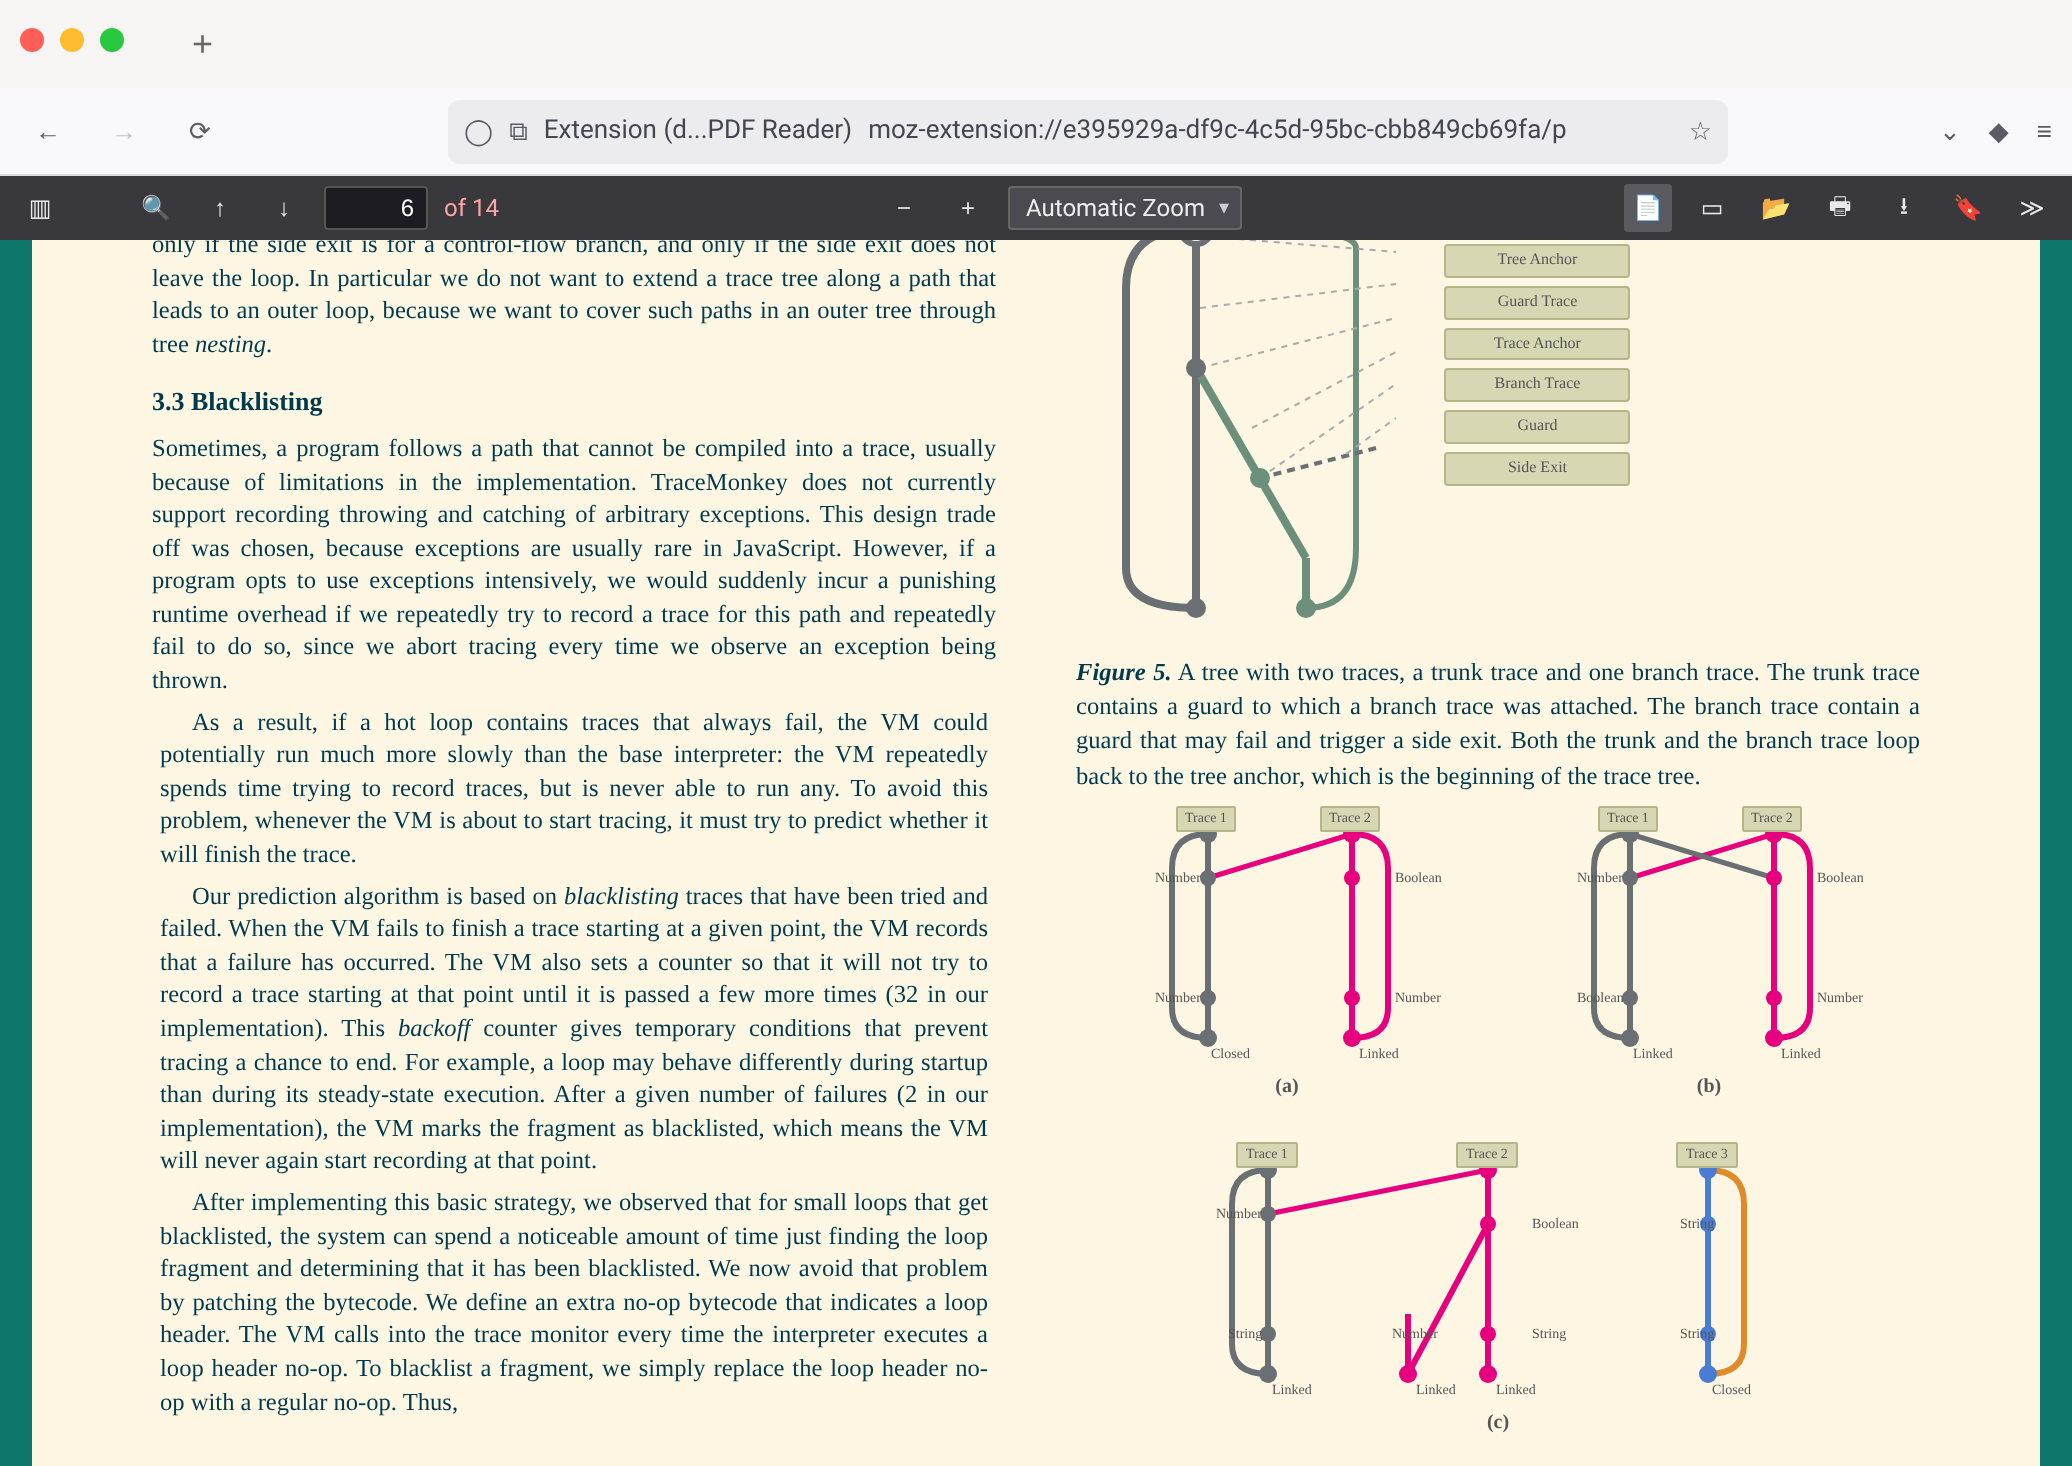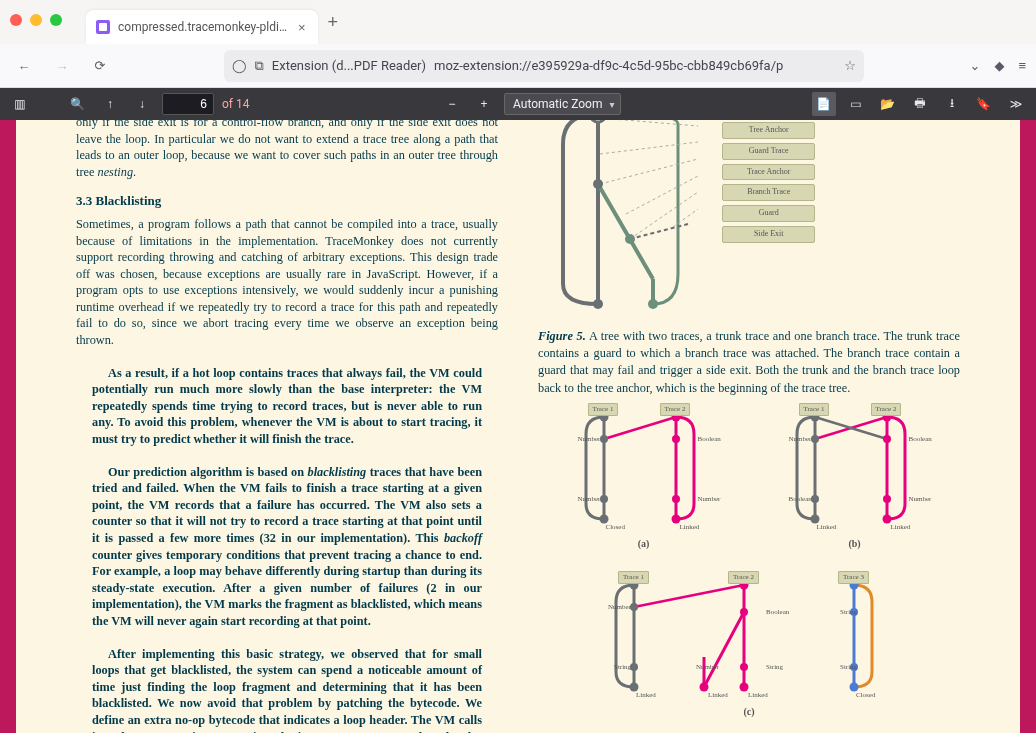--- a/index.html
+++ b/index.html
@@ -49,25 +49,25 @@
   .pdfbtn { width:24px; height:24px; display:flex; align-items:center; justify-content:center; border-radius:2px; }
   .pagebox { width:52px; height:22px; background:#1c1c22; border:1px solid #555; color:#fff; text-align:right; padding:0 6px; font-size:12px; border-radius:2px;}
   .pgof { color:#fca5a5; }
   .pdfcenter { flex:1; display:flex; justify-content:center; align-items:center; gap:8px; }
   .zoomsel { background:#4a4a50; color:#eee; border:1px solid #666; border-radius:2px; height:22px; padding:0 18px 0 8px; font-size:12px; position:relative; display:flex; align-items:center; min-width:116px;}
   .zoomsel::after { content:"▾"; position:absolute; right:6px; font-size:10px; color:#ccc; }
   .pdfright { display:flex; align-items:center; gap:8px; }
   .pdfbtn.active { background:#5a5a60; }
 
   
-  .viewport { flex:1; background:#be185d; overflow:hidden; display:flex; justify-content:center; }
+  .viewport { flex:1; background:#0f766e; overflow:hidden; display:flex; justify-content:center; }
   .page { width:1004px; min-height:900px; background: var(--page-bg); margin:0 auto; padding:0 60px 20px 60px; color:var(--page-text); display:flex; gap:40px; font-family: Georgia, 'Times New Roman', serif; position:relative; top:-6px;}
   .col { flex:1 1 0; font-size:12.3px; line-height:1.35; text-align:justify; }
   .col h4 { font-weight:bold; font-size:13px; margin:12px 0 6px 0;}
-  .col .indent { text-indent:16px; margin:16px;font-weight:bold;}
+  .col .indent { text-indent:16px; margin:4px;}
   .col p { margin:0 0 2px 0; }
   em.it { font-style:italic; }
 
   
   .fig5 { display:flex; gap:24px; align-items:flex-start; margin:0 0 14px 20px;}
   .fig5-tree { width:140px; height:200px; position:relative; }
   .legend { display:flex; flex-direction:column; gap:4px; margin-top:8px;}
   .legend-item { background:var(--label-bg); border:1px solid var(--label-border); font-size:8px; padding:2px 24px; border-radius:2px; color:#555; text-align:center; min-width:56px;}
   .caption { font-size:12.3px; line-height:1.4; text-align:justify; margin:8px 0 20px 0;}
   .caption b { font-weight:bold;font-style:italic;}
@@ -87,25 +87,20 @@
   .viewport::after { content:""; position:absolute; right:0; top:120px; bottom:0; width:14px; }
 </style>
 </head>
 <body>
 
 <div class="titlebar">
   <div class="traffic">
     <div class="tl red"></div>
     <div class="tl yellow"></div>
     <div class="tl green"></div>
-  </div>
-  <div class="tab">
-    <span class="favicon"></span>
-    <span class="tab-title">compressed.tracemonkey-pldi-0</span>
-    <span class="tab-close icon">×</span>
   </div>
   <div class="newtab icon">+</div>
 </div>
 
 <div class="toolbar">
   <div class="tbtn icon">←</div>
   <div class="tbtn icon disabled">→</div>
   <div class="tbtn icon">⟳</div>
   <div class="urlbar">
     <span class="icon">◯</span>

